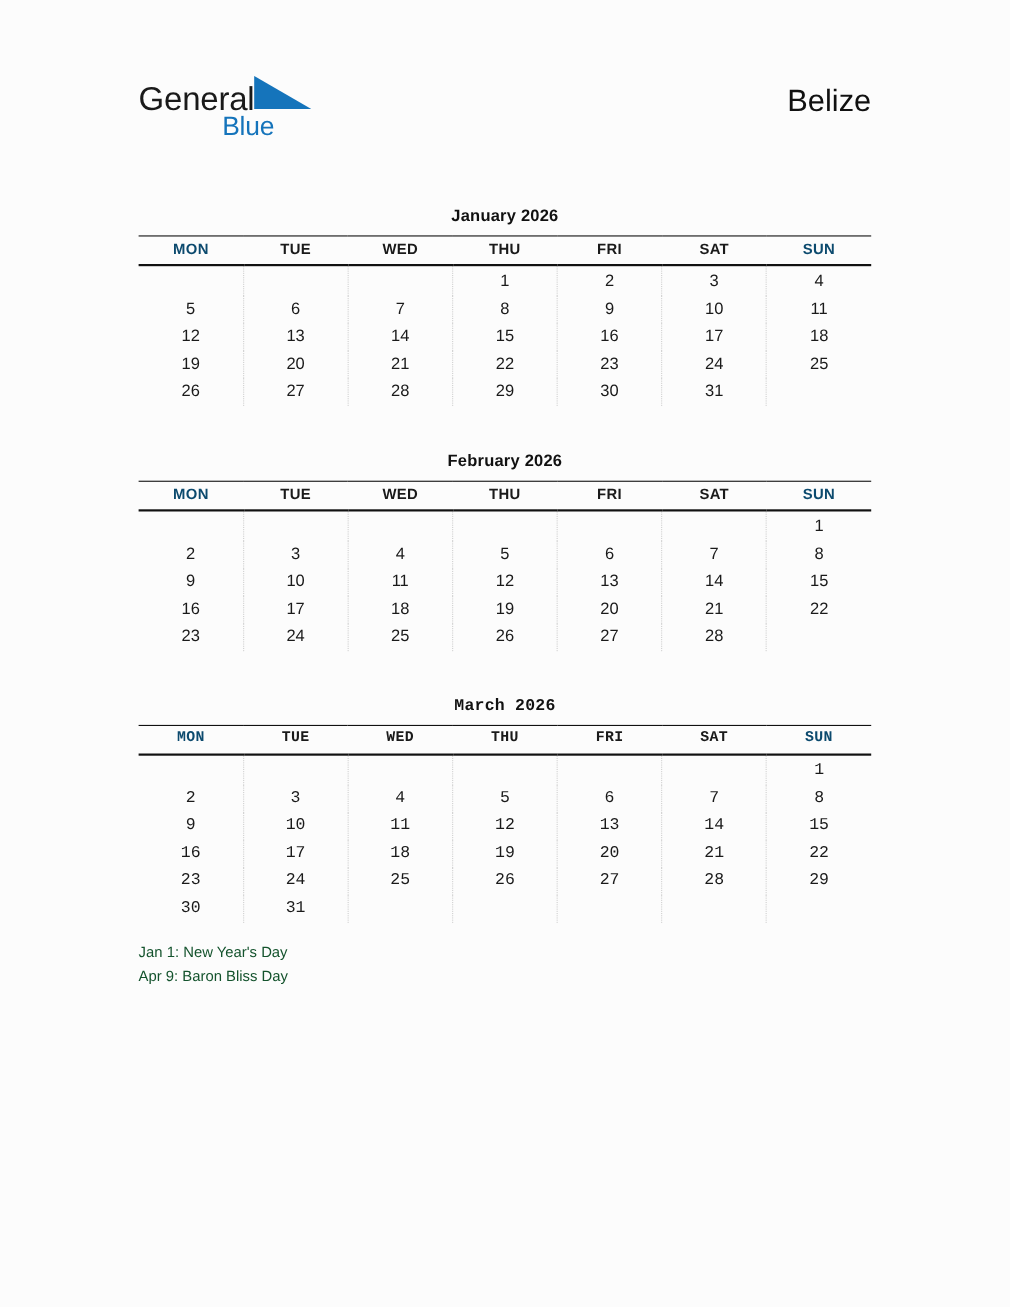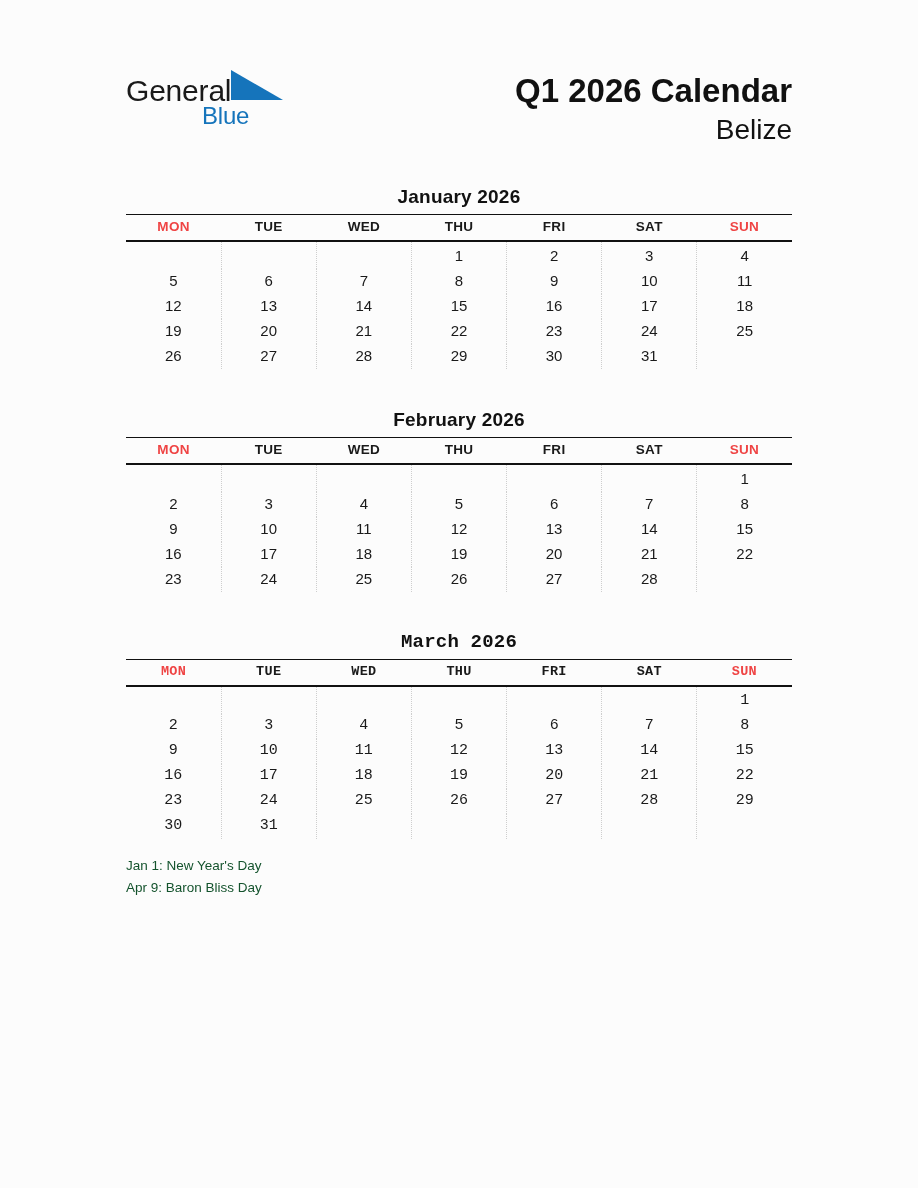--- a/index.html
+++ b/index.html
@@ -100,21 +100,21 @@
     position: absolute;
     left: 126px;
     width: 666px;
   }
   #month-0 { top: 186px; }
   #month-1 { top: 409px; }
   #month-2 { top: 631px; font-family: Liberation Mono, monospace; }
 
   .month-title {
     text-align: center;
-    font-size: 19px;
+    font-size: 15px;
     line-height: 22px;
     font-weight: 700;
     color: #111;
     letter-spacing: 0.2px;
     margin-bottom: 6px;
   }
 
   table.cal {
     width: 100%;
     border-collapse: collapse;
@@ -124,21 +124,21 @@
     font-size: 13.5px;
     font-weight: 700;
     line-height: 16px;
     padding: 4px 0 5px 0;
     text-align: center;
     letter-spacing: 0.3px;
     border-top: 1.3px solid #111;
     border-bottom: 2.6px solid #111;
     color: #1a1a1a;
   }
-  table.cal thead th.we { color: #ef4444; text-align: center; }
+  table.cal thead th.we { color: #0c4a6e; text-align: center; }
 
   table.cal tbody td {
     font-size: 15px;
     line-height: 18px;
     font-weight: 400;
     text-align: center;
     padding: 3.5px 0 3.5px 0;
     height: 16px;
     color: #1a1a1a;
     border-right: 1px dotted rgba(0,0,0,0.18);
@@ -177,21 +177,20 @@
         <span class="logo-tri">
           <svg width="52" height="30" viewBox="0 0 52 30" xmlns="http://www.w3.org/2000/svg">
             <polygon points="0,0 52,30 0,30" fill="#1574bb"></polygon>
           </svg>
         </span>
       </div>
       <div class="logo-row2">Blue</div>
     </div>
 
     <div class="title-block">
-      <div class="cal-title">Q1 2026 Calendar</div>
       <div class="cal-subtitle">Belize</div>
     </div>
 
   </div>
 
   <div class="month" id="month-0">
     <div class="month-title">January 2026</div>
     <table class="cal">
       <thead>
         <tr>

